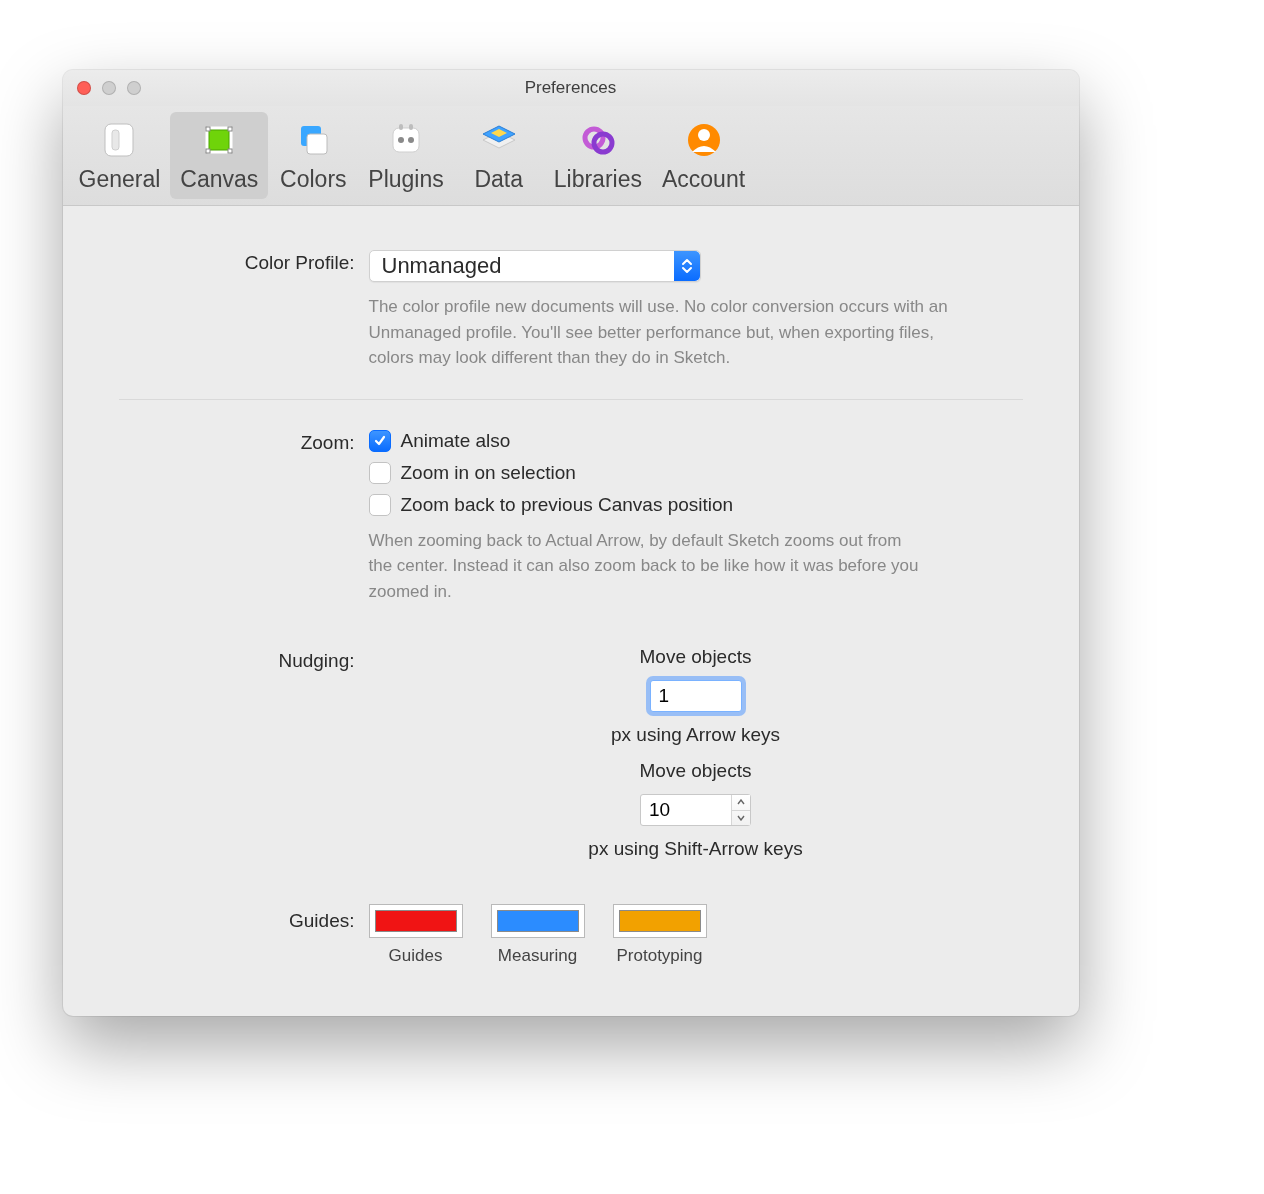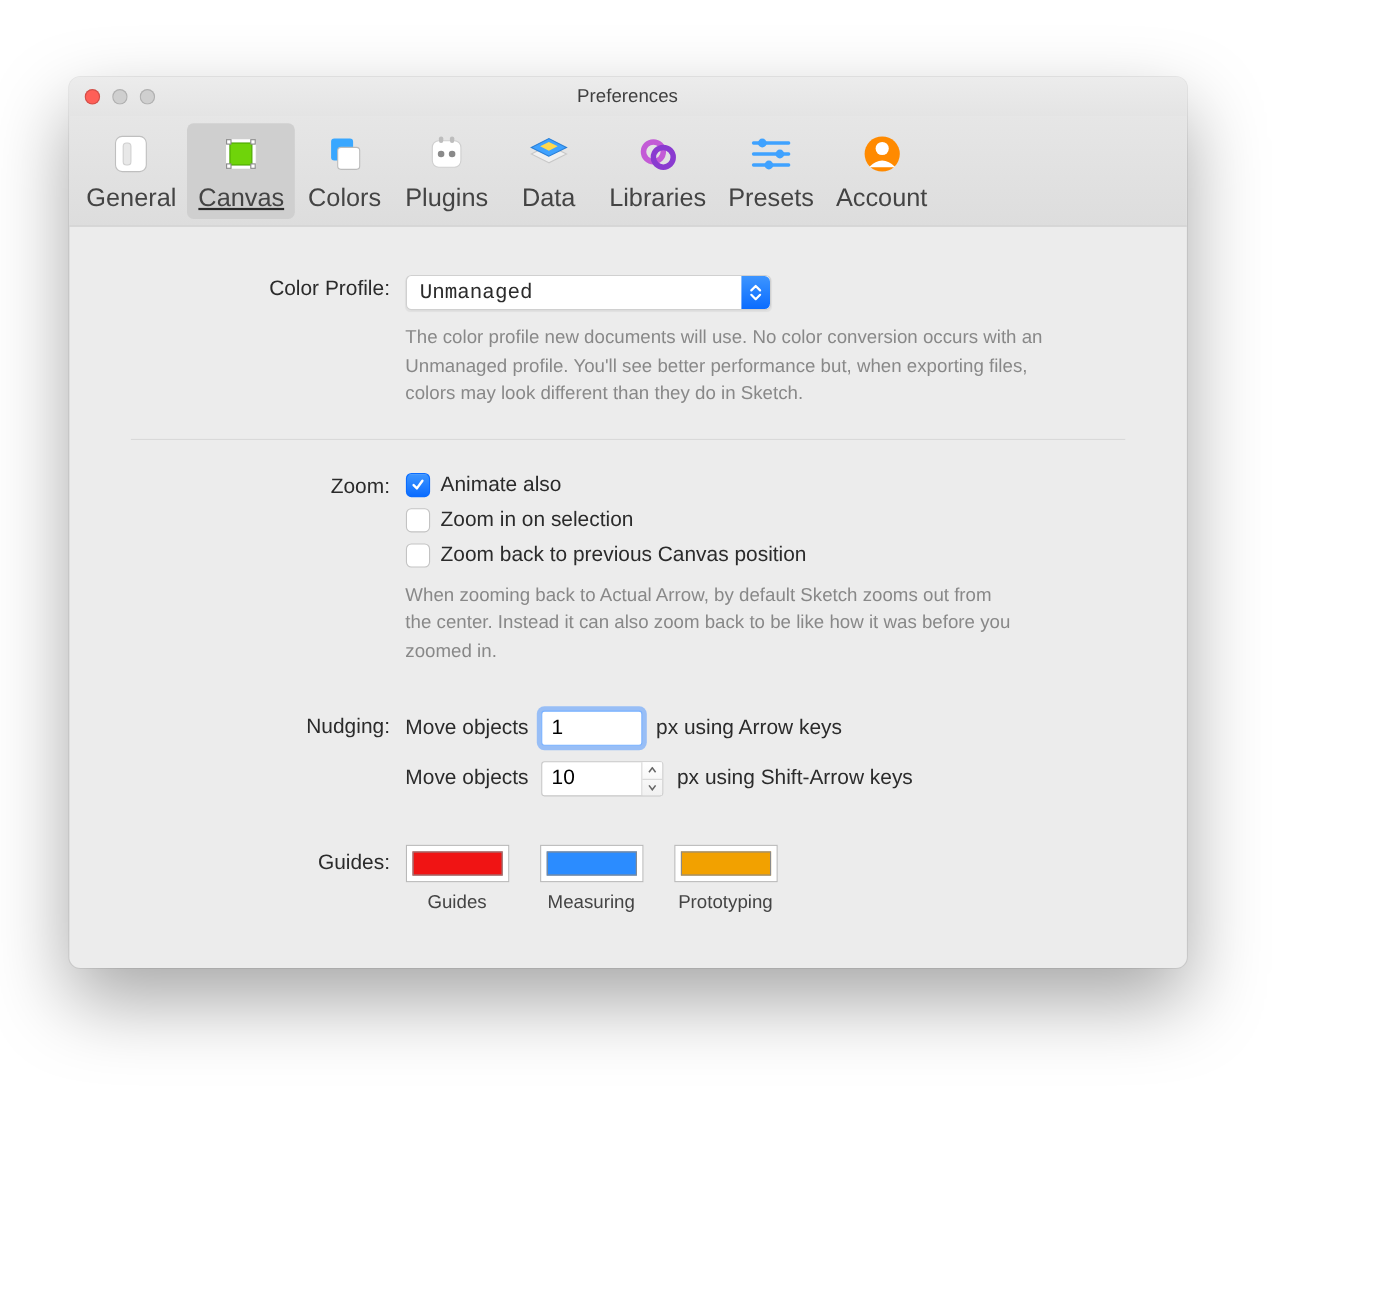--- a/index.html
+++ b/index.html
@@ -73,21 +73,20 @@
     width: 48px; height: 48px;
     display: flex; align-items: center; justify-content: center;
   }
   .tool .label {
     font-size: 23px;
     color: #444;
     margin-top: 2px;
   }
   .tool.selected {
     background: #cfcfcf;
-    text-decoration: underline;
   }
   
   .body {
     padding: 44px 56px 50px 56px;
     font-size: 19px;
     color: #2b2b2b;
   }
   .row {
     display: flex;
     align-items: flex-start;
@@ -123,23 +122,22 @@
     height: 30px;
     background: #fff;
     border: 1px solid #d0d0d0;
     border-radius: 5px;
     box-shadow: 0 1px 1px rgba(0,0,0,0.05);
     width: 330px;
     position: relative;
   }
   .popup .popup-text {
     padding: 0 12px;
-    font-size: 19px;
+    font-size: 22px;
     flex: 1;
-    font-family: Liberation Mono, monospace;
   }
   .popup .popup-arrows {
     width: 26px;
     align-self: stretch;
     border-top-right-radius: 5px;
     border-bottom-right-radius: 5px;
     background: linear-gradient(#3d95ff,#0a6cff);
     display: flex;
     align-items: center;
     justify-content: center;
@@ -168,20 +166,21 @@
   }
   .cb.checked svg { display:block; }
   .cb svg { display:none; }
   
   .nudgerow {
     display: flex;
     align-items: center;
     gap: 12px;
     margin-bottom: 14px;
     font-size: 19px;
+    flex-direction: column;
   }
   .numwrap {
     display: inline-flex;
     align-items: stretch;
     height: 30px;
     border: 1px solid #c8c8c8;
     background: #fff;
     border-radius: 3px;
   }
   .numwrap.focus {
@@ -317,33 +316,20 @@
       <div class="tool">
         <div class="iconwrap">
           <svg width="40" height="40" viewBox="0 0 40 40">
             <circle cx="16" cy="18" r="9" fill="none" stroke="#c35bd6" stroke-width="5"></circle>
             <circle cx="25" cy="23" r="9" fill="none" stroke="#8a3bd0" stroke-width="5"></circle>
           </svg>
         </div>
         <div class="label">Libraries</div>
       </div>
 
-      <div class="tool">
-        <div class="iconwrap">
-          <svg width="44" height="40" viewBox="0 0 44 40">
-            <line x1="6" y1="10" x2="38" y2="10" stroke="#3fa2ff" stroke-width="3" stroke-linecap="round"></line>
-            <circle cx="14" cy="10" r="4" fill="#3fa2ff"></circle>
-            <line x1="6" y1="20" x2="38" y2="20" stroke="#3fa2ff" stroke-width="3" stroke-linecap="round"></line>
-            <circle cx="30" cy="20" r="4" fill="#3fa2ff"></circle>
-            <line x1="6" y1="30" x2="38" y2="30" stroke="#3fa2ff" stroke-width="3" stroke-linecap="round"></line>
-            <circle cx="20" cy="30" r="4" fill="#3fa2ff"></circle>
-          </svg>
-        </div>
-        <div class="label">Presets</div>
-      </div>
 
       <div class="tool">
         <div class="iconwrap">
           <svg width="40" height="40" viewBox="0 0 40 40">
             <circle cx="20" cy="20" r="16" fill="#ff8a00"></circle>
             <circle cx="20" cy="15" r="6" fill="#fff"></circle>
             <path d="M8 32 Q20 20 32 32" fill="#fff"></path>
           </svg>
         </div>
         <div class="label">Account</div>

